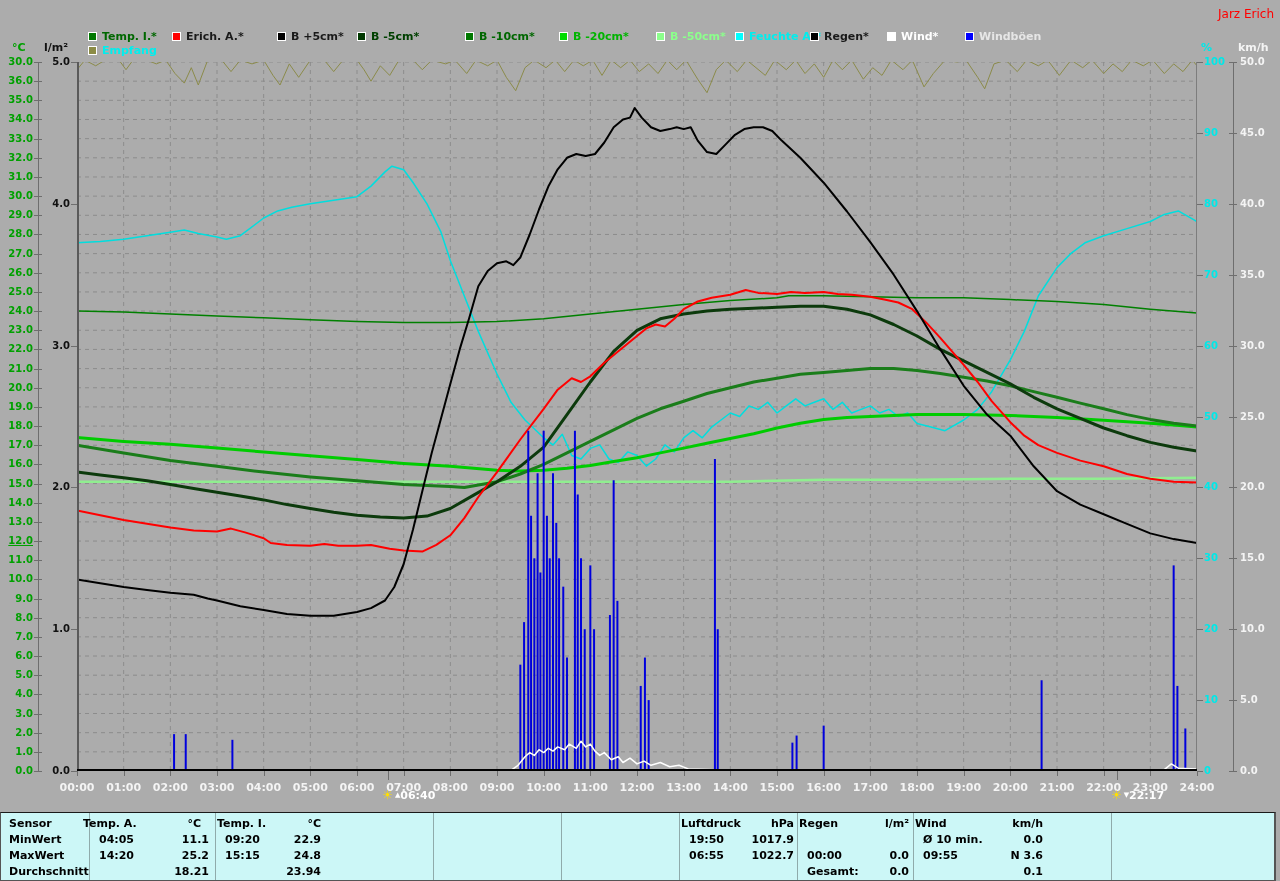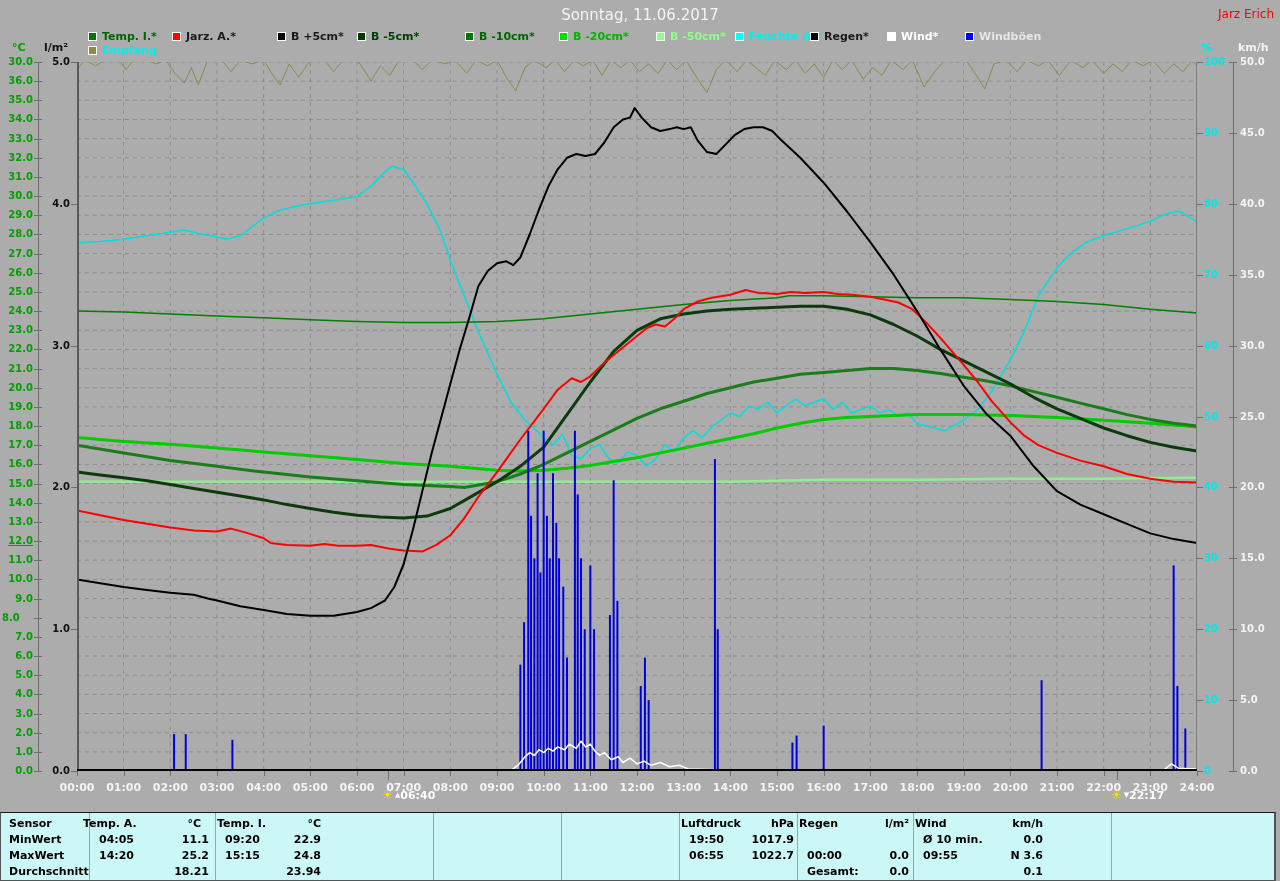--- a/index.html
+++ b/index.html
@@ -34,26 +34,25 @@
              border-right:2px solid #555;font-size:11px;color:#000;}
   .tsep{position:absolute;top:0;width:1px;height:67px;background:#8fabab;}
   .tcell{position:absolute;white-space:nowrap;}
   .tcell .r{position:absolute;right:0;top:0;}
   .tval{font-weight:bold;}
 </style>
 </head>
 <body>
 
 <div class="screen">
-  <div class="title">Sonntag, 11.06.2017</div>
   <div class="user">Jarz Erich</div>
 
   <div id="legend">
       <div class="legend-item" style="left: 88px; color: rgb(0, 103, 0);"><span class="sw" style="background: rgb(0, 120, 0);"></span><span>Temp. I.*</span></div>
-      <div class="legend-item" style="left: 172px; color: rgb(26, 26, 26);"><span class="sw" style="background: rgb(255, 0, 0);"></span><span>Jarz. A.*</span></div>
+      <div class="legend-item" style="left: 172px; color: rgb(26, 26, 26);"><span class="sw" style="background: rgb(255, 0, 0);"></span><span>Erich. A.*</span></div>
       <div class="legend-item" style="left: 277px; color: rgb(26, 26, 26);"><span class="sw" style="background: rgb(0, 0, 0);"></span><span>B +5cm*</span></div>
       <div class="legend-item" style="left: 357px; color: rgb(0, 64, 0);"><span class="sw" style="background: rgb(0, 56, 0);"></span><span>B -5cm*</span></div>
       <div class="legend-item" style="left: 465px; color: rgb(0, 103, 0);"><span class="sw" style="background: rgb(0, 120, 0);"></span><span>B -10cm*</span></div>
       <div class="legend-item" style="left: 559px; color: rgb(0, 180, 0);"><span class="sw" style="background: rgb(0, 220, 0);"></span><span>B -20cm*</span></div>
       <div class="legend-item" style="left: 656px; color: rgb(140, 255, 140);"><span class="sw" style="background: rgb(140, 255, 140);"></span><span>B -50cm*</span></div>
       <div class="legend-item" style="left: 735px; color: rgb(0, 238, 238);"><span class="sw" style="background: rgb(0, 255, 255);"></span><span>Feuchte A.*</span></div>
       <div class="legend-item" style="left: 810px; color: rgb(26, 26, 26);"><span class="sw" style="background: rgb(0, 0, 0);"></span><span>Regen*</span></div>
       <div class="legend-item" style="left: 887px; color: rgb(255, 255, 255);"><span class="sw" style="background: rgb(255, 255, 255);"></span><span>Wind*</span></div>
       <div class="legend-item" style="left: 965px; color: rgb(230, 230, 230);"><span class="sw" style="background: rgb(0, 0, 255);"></span><span>Windböen</span></div>
     </div>
@@ -194,21 +193,21 @@
       <div class="ticklab" style="left: 2px; top: 708.514px; width: 31px; text-align: right; color: rgb(0, 160, 0);">3.0</div>
       <div class="tickdash" style="left: 34px; top: 713.514px; width: 8px;"></div>
       <div class="ticklab" style="left: 2px; top: 689.351px; width: 31px; text-align: right; color: rgb(0, 160, 0);">4.0</div>
       <div class="tickdash" style="left: 34px; top: 694.351px; width: 8px;"></div>
       <div class="ticklab" style="left: 2px; top: 670.189px; width: 31px; text-align: right; color: rgb(0, 160, 0);">5.0</div>
       <div class="tickdash" style="left: 34px; top: 675.189px; width: 8px;"></div>
       <div class="ticklab" style="left: 2px; top: 651.027px; width: 31px; text-align: right; color: rgb(0, 160, 0);">6.0</div>
       <div class="tickdash" style="left: 34px; top: 656.027px; width: 8px;"></div>
       <div class="ticklab" style="left: 2px; top: 631.865px; width: 31px; text-align: right; color: rgb(0, 160, 0);">7.0</div>
       <div class="tickdash" style="left: 34px; top: 636.865px; width: 8px;"></div>
-      <div class="ticklab" style="left: 2px; top: 612.703px; width: 31px; text-align: left; color: rgb(0, 160, 0);">8.0</div>
+      <div class="ticklab" style="left: 2px; top: 612.703px; width: 31px; text-align: right; color: rgb(0, 160, 0);">8.0</div>
       <div class="tickdash" style="left: 34px; top: 617.703px; width: 8px;"></div>
       <div class="ticklab" style="left: 2px; top: 593.541px; width: 31px; text-align: right; color: rgb(0, 160, 0);">9.0</div>
       <div class="tickdash" style="left: 34px; top: 598.541px; width: 8px;"></div>
       <div class="ticklab" style="left: 2px; top: 574.378px; width: 31px; text-align: right; color: rgb(0, 160, 0);">10.0</div>
       <div class="tickdash" style="left: 34px; top: 579.378px; width: 8px;"></div>
       <div class="ticklab" style="left: 2px; top: 555.216px; width: 31px; text-align: right; color: rgb(0, 160, 0);">11.0</div>
       <div class="tickdash" style="left: 34px; top: 560.216px; width: 8px;"></div>
       <div class="ticklab" style="left: 2px; top: 536.054px; width: 31px; text-align: right; color: rgb(0, 160, 0); text-decoration: underline;">12.0</div>
       <div class="tickdash" style="left: 34px; top: 541.054px; width: 8px;"></div>
       <div class="ticklab" style="left: 2px; top: 516.892px; width: 31px; text-align: right; color: rgb(0, 160, 0);">13.0</div>

